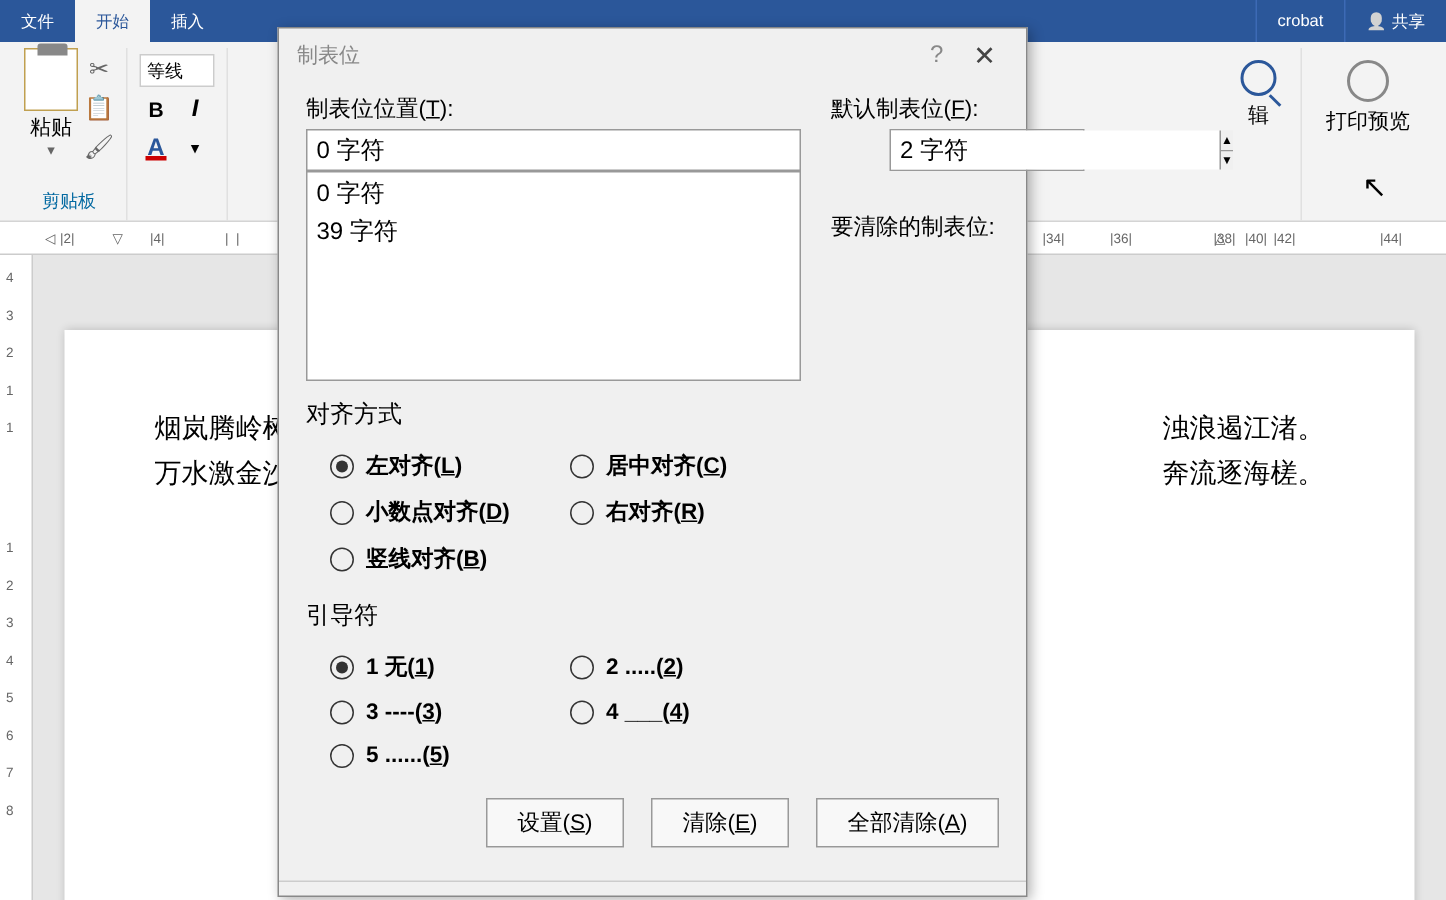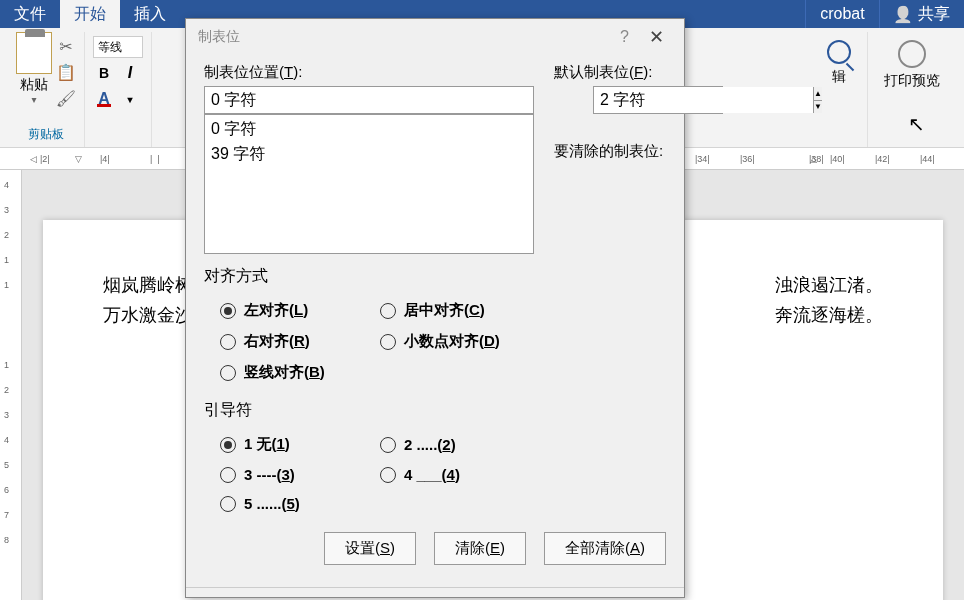--- a/index.html
+++ b/index.html
@@ -1,19 +1,19 @@
 <!DOCTYPE html>
 <html><head>
 <meta charset="utf-8">
 <style>
 * { box-sizing: border-box; margin: 0; padding: 0; font-family: "Microsoft YaHei", "SimSun", sans-serif; }
 body { width: 964px; height: 600px; overflow: hidden; background: #fff; position: relative; }
 
 .ribbon-tabs { display: flex; background: #2b579a; color: #fff; height: 28px; align-items: stretch; }
-.ribbon-tab { padding: 6px 14px; font-size: 16px; cursor: pointer; display: flex; align-items: center; text-align: right; }
+.ribbon-tab { padding: 6px 14px; font-size: 11px; cursor: pointer; display: flex; align-items: center; text-align: right; }
 .ribbon-tab.active { background: #f3f3f3; color: #2b579a; }
 .ribbon-right { margin-left: auto; display: flex; }
 .ribbon-right .ribbon-tab { border-left: 1px solid #3d6ab5; }
 
 .ribbon-body { background: #f3f3f3; height: 120px; border-bottom: 1px solid #d4d4d4; display: flex; padding: 4px 8px 0 8px; }
 .ribbon-group { display: flex; flex-direction: column; align-items: center; padding: 0 8px; border-right: 1px solid #e0e0e0; }
 .ribbon-group-content { flex: 1; display: flex; align-items: flex-start; gap: 4px; }
 .ribbon-group-label { font-size: 12px; color: #0369a1; padding: 2px 0 4px 0; }
 
 .paste-btn { display: flex; flex-direction: column; align-items: center; cursor: pointer; }
@@ -154,21 +154,21 @@
   <span class="ruler-mark" style="left:30px;">◁</span>
   <span class="ruler-mark" style="left:40px;">|<span>2</span>|</span>
   <span class="ruler-mark" style="left:75px;">▽</span>
   <span class="ruler-mark" style="left:100px;">|<span>4</span>|</span>
   <span class="ruler-mark" style="left:150px;">|&nbsp;&nbsp;|</span>
   <span class="ruler-mark" style="left:695px;">|<span>34</span>|</span>
   <span class="ruler-mark" style="left:740px;">|<span>36</span>|</span>
   <span class="ruler-mark" style="left:785px;margin-left:24px;">|<span>38</span>|</span>
   <span class="ruler-mark" style="left:810px;">△</span>
   <span class="ruler-mark" style="left:830px;">|<span>40</span>|</span>
-  <span class="ruler-mark" style="left:875px;">|<span>42</span>|</span>
+  <span class="ruler-mark" style="left:849px;">|<span>42</span>|</span>
   <span class="ruler-mark" style="left:920px;">|<span>44</span>|</span>
 </div>
 
 <div class="vruler">
   <span class="vruler-mark" style="top:10px;">4</span>
   <span class="vruler-mark" style="top:35px;">3</span>
   <span class="vruler-mark" style="top:60px;">2</span>
   <span class="vruler-mark" style="top:85px;">1</span>
   <span class="vruler-mark" style="top:110px;">1</span>
   <span class="vruler-mark" style="top:190px;">1</span>
@@ -231,25 +231,25 @@
             <span class="radio-inner"></span>
           </span>
           <span class="radio-label"><span>左对齐(</span><u>L</u><span>)</span></span>
         </div>
       <div class="radio-item">
           <span class="radio-outer"></span>
           <span class="radio-label"><span>居中对齐(</span><u>C</u><span>)</span></span>
         </div>
       <div class="radio-item">
           <span class="radio-outer"></span>
+          <span class="radio-label"><span>小数点对齐(</span><u>D</u><span>)</span></span>
+        </div>
+      <div class="radio-item">
+          <span class="radio-outer"></span>
           <span class="radio-label"><span>右对齐(</span><u>R</u><span>)</span></span>
-        </div>
-      <div class="radio-item">
-          <span class="radio-outer"></span>
-          <span class="radio-label"><span>小数点对齐(</span><u>D</u><span>)</span></span>
         </div>
       <div class="radio-item">
           <span class="radio-outer"></span>
           <span class="radio-label"><span>竖线对齐(</span><u>B</u><span>)</span></span>
         </div>
     </div>
 
     <div class="section-label">引导符</div>
     <div class="radio-grid">
       <div class="radio-item">

